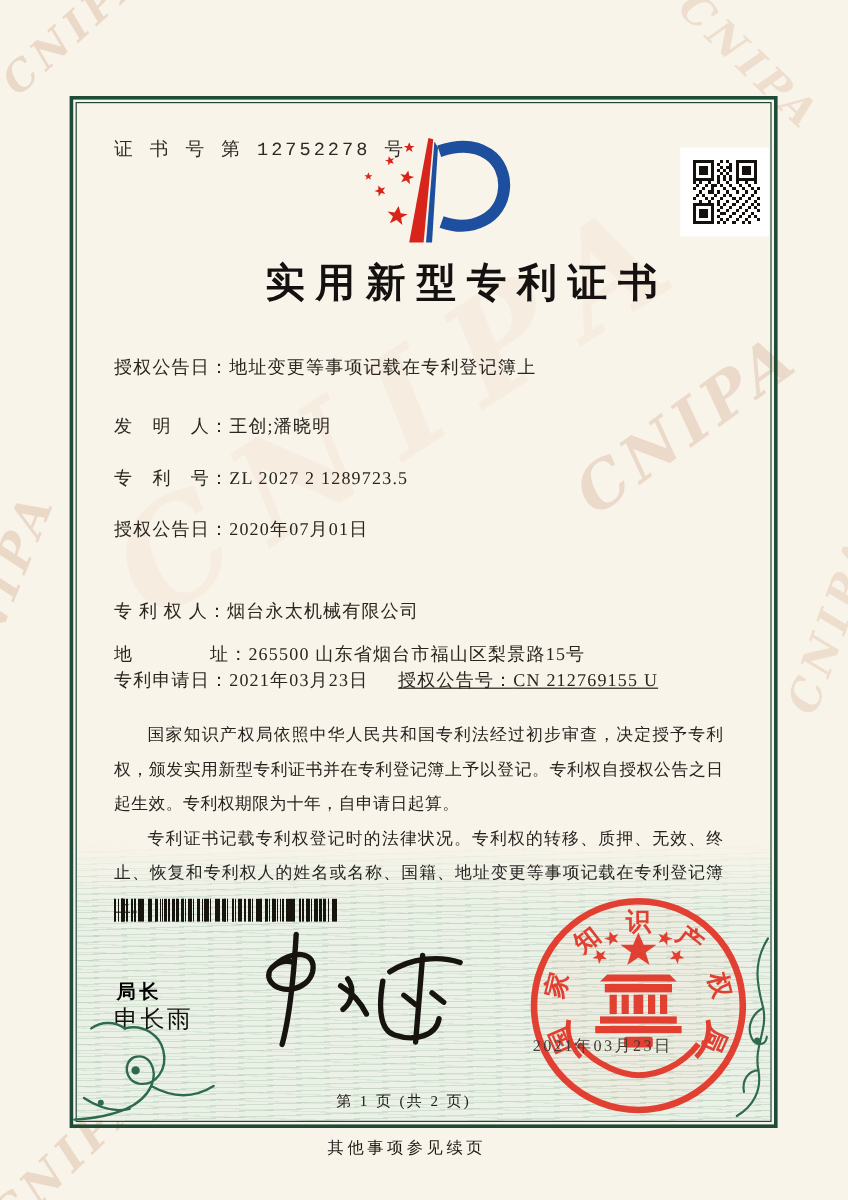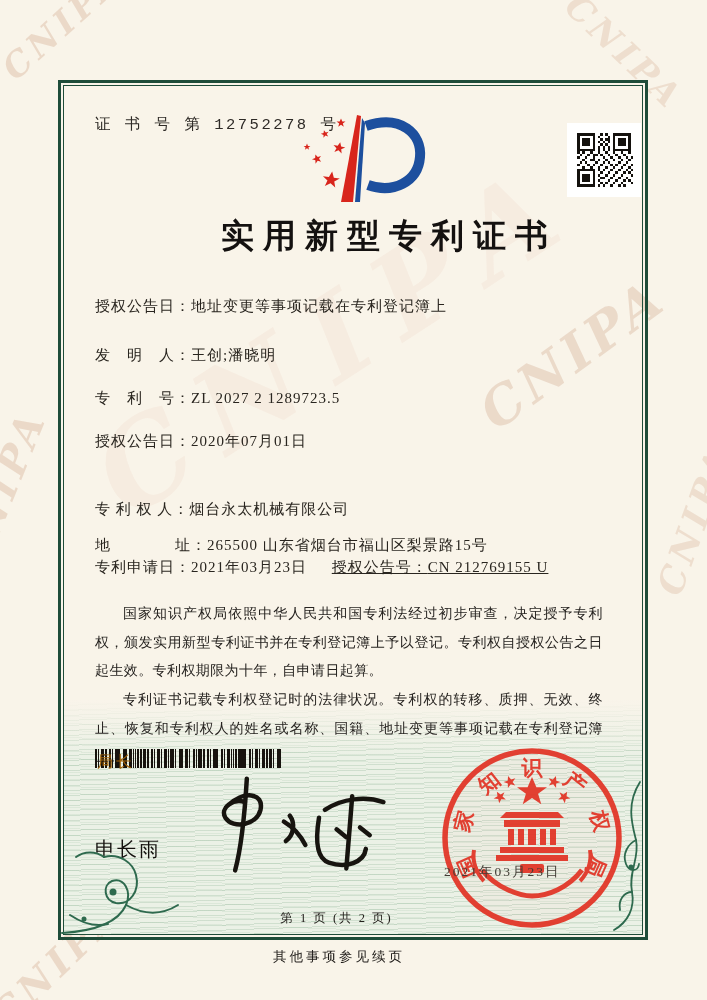--- a/index.html
+++ b/index.html
@@ -51,21 +51,21 @@
     position:absolute;left:95px;top:584px;width:508px;z-index:3;
     font-size:14px;line-height:2.05;letter-spacing:0.4px;color:#262320;text-align:justify;margin-top:16px;
   }
   .paras p{margin:0;text-indent:2em;}
   .barcode{
     position:absolute;left:95px;top:749px;width:186px;height:19px;z-index:3;
     background-image:
       repeating-linear-gradient(90deg,#17130e 0 2px,rgba(0,0,0,0) 2px 3px,#17130e 3px 4px,rgba(0,0,0,0) 4px 6px,#17130e 6px 9px,rgba(0,0,0,0) 9px 10px,#17130e 10px 11px,rgba(0,0,0,0) 11px 14px),
       repeating-linear-gradient(90deg,#17130e 0 1px,rgba(0,0,0,0) 1px 6px,#17130e 6px 8px,rgba(0,0,0,0) 8px 11px,#17130e 11px 12px,rgba(0,0,0,0) 12px 17px,#17130e 17px 18px,rgba(0,0,0,0) 18px 23px);
   }
-  .signer-title{position:absolute;left:97px;top:752px;z-index:3;font-size:16px;letter-spacing:3px;color:#a16207;}
+  .signer-title{position:absolute;left:97px;top:817px;z-index:3;font-size:16px;letter-spacing:3px;color:#000000;font-weight:bold;}
   .signer-name{position:absolute;left:95px;top:836px;z-index:3;font-size:20px;letter-spacing:2px;color:#14110e;}
   .signature{position:absolute;left:200px;top:770px;width:200px;height:108px;z-index:4;}
   .seal{position:absolute;left:436px;top:742px;width:192px;height:192px;z-index:5;opacity:0.93;}
   .seal text{font-family:"Liberation Serif","DejaVu Serif",serif;font-weight:bold;font-size:21px;fill:#e23325;}
   .sealdate{position:absolute;left:444px;top:863px;z-index:6;font-size:13.5px;letter-spacing:2px;color:#413c35;}
   .pageno{position:absolute;left:58px;top:910px;width:557px;z-index:3;text-align:center;font-size:12.5px;letter-spacing:2px;color:#23201c;}
   .footnote{position:absolute;left:0;top:948px;width:678px;z-index:3;text-align:center;font-size:13.5px;letter-spacing:3px;color:#1d1a17;}
   .flourish-bl{position:absolute;left:60px;top:843px;width:120px;height:94px;z-index:4;}
   .flourish-br{position:absolute;left:598px;top:780px;width:46px;height:152px;z-index:4;}
 </style>

